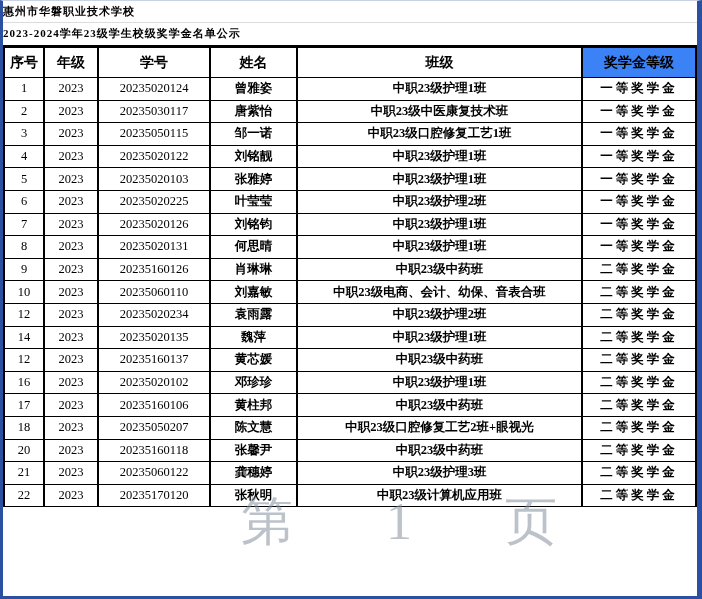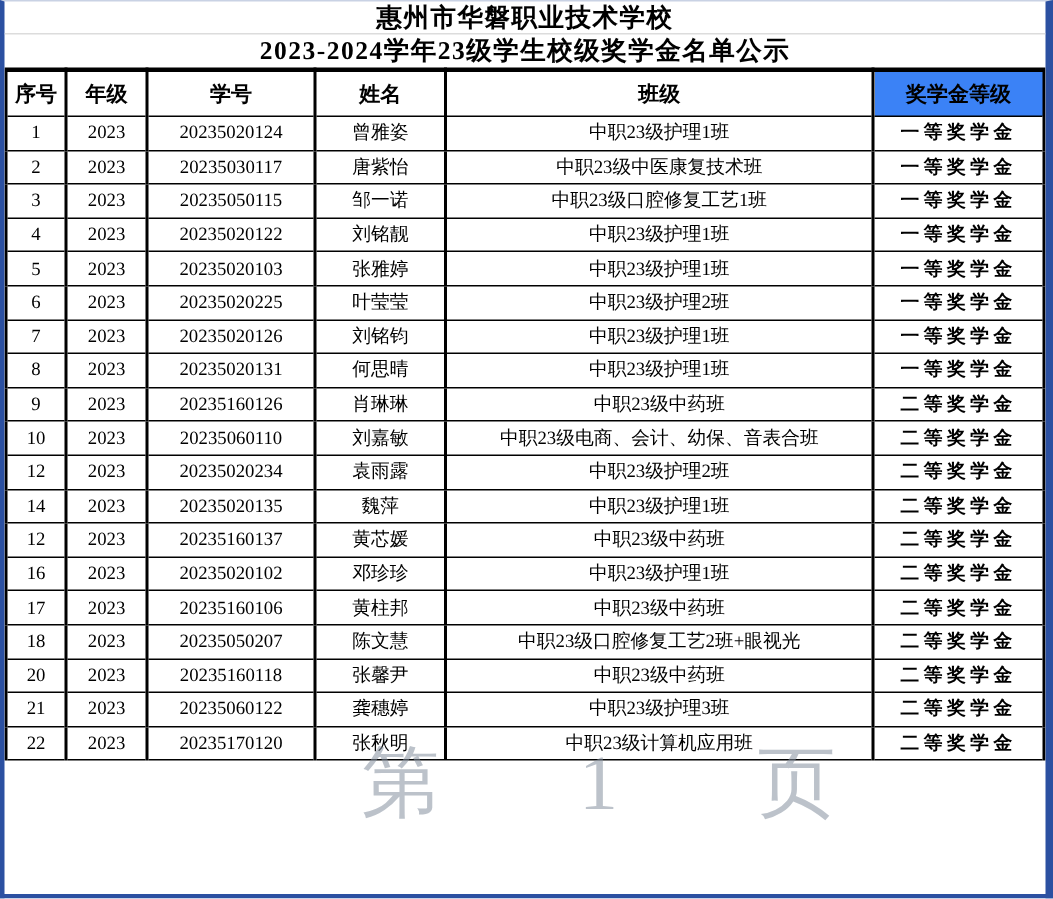--- a/index.html
+++ b/index.html
@@ -15,23 +15,23 @@
     border-right: 5px solid #2b50a1;
     border-bottom: 3px solid #2b50a1;
     border-top: 1px solid #c9d2e4;
     overflow: hidden;
   }
 
   .title-block { width: 100%; }
   .title-line {
     height: 22px;
     line-height: 21px;
-    text-align: center;
+    text-align: left;
     font-weight: bold;
-    font-size: 17px;
+    font-size: 11px;
     color: #000000;
     letter-spacing: 1px;
     white-space: nowrap;
   }
   .title-line.first { border-bottom: 1px solid #dcdcdc; }
 
   table.roster {
     width: 100%;
     border-collapse: collapse;
     table-layout: fixed;
@@ -58,21 +58,21 @@
     margin-top: 27px;
   }
   table.roster th.award-col { background: #3b82f6; }
   table.roster td {
     height: 22.6px;
     font-size: 12.5px;
     color: #000000;
     background: #ffffff;
   }
   td.c-no, td.c-grade, td.c-id { font-family: "Liberation Serif", "DejaVu Serif", serif; font-size: 13px; }
-  td.c-name, td.c-class { font-family: "Liberation Serif", "DejaVu Serif", serif; }
+  td.c-name, td.c-class { font-family: "Liberation Serif", "DejaVu Serif", serif; font-weight: bold; }
   td.c-award {
     background: #d9d9d9;
     color: #767676;
     font-weight: bold;
     font-size: 12px;
     letter-spacing: 3px;
     text-shadow: 1px 1px 0 #ffffff;
   }
 
   .col-no    { width: 40px; }

